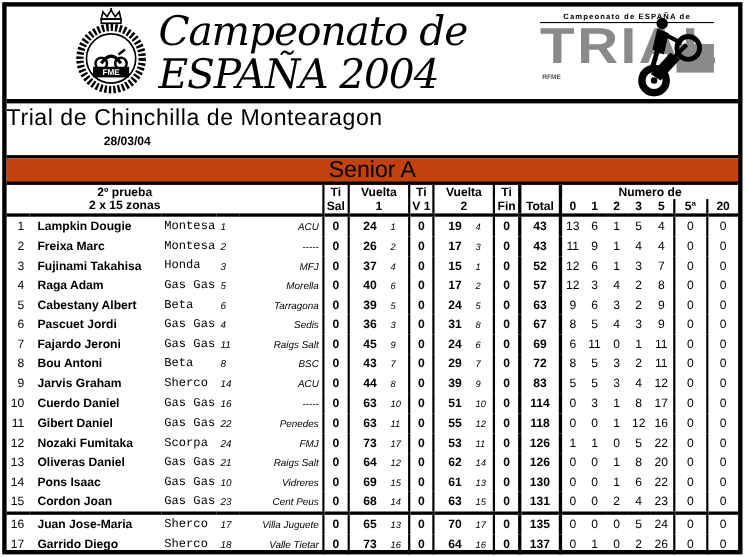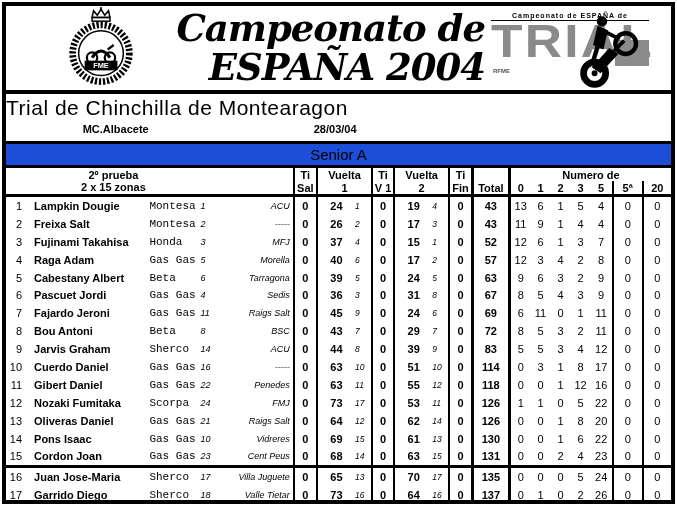--- a/index.html
+++ b/index.html
@@ -2,38 +2,38 @@
 <html><head>
 <meta charset="utf-8">
 <style>
   html,body { margin:0; padding:0; background:#fff; }
   body { width:677px; height:506px; overflow:hidden; font-family:"Liberation Sans",sans-serif; color:#000; }
   .page { box-sizing:border-box; width:673px; height:502px; margin:2px; border:4px solid #000; background:#fff; }
 
   
   .banner { box-sizing:border-box; height:88px; border-bottom:4px solid #000; display:flex; align-items:center; position:relative; }
   .emblem { width:86px; height:82px; margin-left:52px; flex:0 0 auto; }
-  .big-title { flex:1; text-align:right; font-family:"DejaVu Serif","Liberation Serif",serif; font-weight:bold; font-style:italic; font-size:37px; line-height:39px; letter-spacing:-1px; padding-right:6px; }
+  .big-title { flex:1; text-align:left; font-family:"DejaVu Serif","Liberation Serif",serif; font-weight:normal; font-style:italic; font-size:37px; line-height:39px; letter-spacing:-1px; padding-right:6px; }
   .trial-logo { position:relative; width:158px; height:76px; margin-right:22px; flex:0 0 auto; }
   .trial-top { position:absolute; top:2px; left:0; width:100%; font-size:7px; font-weight:bold; letter-spacing:1px; text-align:center; border-bottom:1px solid #000; padding-bottom:1px; white-space:nowrap; }
   .trial-word { position:absolute; top:8px; left:0; width:100%; font-size:46px; line-height:46px; font-weight:bold; color:#8a8a8a; letter-spacing:2px; transform:scaleX(1.12); transform-origin:left; }
   .trial-band { position:absolute; right:0; top:30px; width:34px; height:26px; background:#8a8a8a; }
   .trial-rfme { position:absolute; left:2px; bottom:12px; font-size:6px; color:#555; font-weight:bold; }
   .rider { position:absolute; right:8px; top:4px; width:78px; height:74px; }
 
   
   .event { box-sizing:border-box; height:50px; border-bottom:3px solid #000; }
   .event-title { text-align:left; font-size:21px; line-height:27px; letter-spacing:0.5px; }
   .event-info { display:flex; font-size:11px; font-weight:bold; margin-top:2px; }
   .event-club { width:33%; text-align:center; }
   .event-place { width:34%; text-align:center; }
   .event-date { width:33%; text-align:center; }
 
   
-  .category { box-sizing:border-box; height:24px; border-bottom:3px solid #000; background:#1d4ed8; text-align:center; font-size:15px; line-height:22px; }
+  .category { box-sizing:border-box; height:24px; border-bottom:3px solid #000; background:#c2410c; text-align:center; font-size:21px; line-height:22px; }
 
   
   table.results { border-collapse:collapse; table-layout:fixed; width:100%; }
   .results th, .results td { padding:0; font-size:11px; overflow:hidden; white-space:nowrap; }
   .results thead th { font-weight:bold; height:13px; text-align:center; vertical-align:middle; }
   .results thead tr.h2 th, .results thead th.sp2 { border-bottom:3px solid #000; }
   .prueba-cell { text-align:center !important; padding-right:72px !important; line-height:12px; }
   .bl { border-left:2px solid #000; }
   .br { border-right:2px solid #000; }
   .brx { border-right:3px solid #000; }
@@ -100,21 +100,20 @@
         <polygon points="44,16 58,22 52,48 38,42" fill="#000"></polygon>
         <line x1="54" y1="24" x2="74" y2="34" stroke="#000" stroke-width="5"></line>
         <line x1="44" y1="44" x2="38" y2="64" stroke="#000" stroke-width="6"></line>
       </svg>
     </div>
   </div>
 
   <div class="event">
     <div class="event-title">Trial de Chinchilla de Montearagon</div>
     <div class="event-info">
-      <div class="event-club">MC.Albacete</div>
       <div class="event-date">28/03/04</div>
     </div>
   </div>
 
   <div class="category">Senior A</div>
 
   <table class="results">
     <colgroup>
       <col style="width:21px">
         <col style="width:120px">
@@ -190,21 +189,21 @@
     <td class="cnt">13</td>
     <td class="cnt">6</td>
     <td class="cnt">1</td>
     <td class="cnt">5</td>
     <td class="cnt br">4</td>
     <td class="cnt br">0</td>
     <td class="cnt">0</td>
   </tr>
         <tr>
     <td class="pos">2</td>
-    <td class="name">Freixa Salt</td>
+    <td class="name">Freixa Marc</td>
     <td class="brand">Montesa</td>
     <td class="dorsal">2</td>
     <td class="club">-----</td>
     <td class="tnum bl br">0</td>
     <td class="vuelta br">
       <div class="cellflex">
               <span class="score">26</span>
               <span class="rnk">2</span>
             </div>
     </td>

